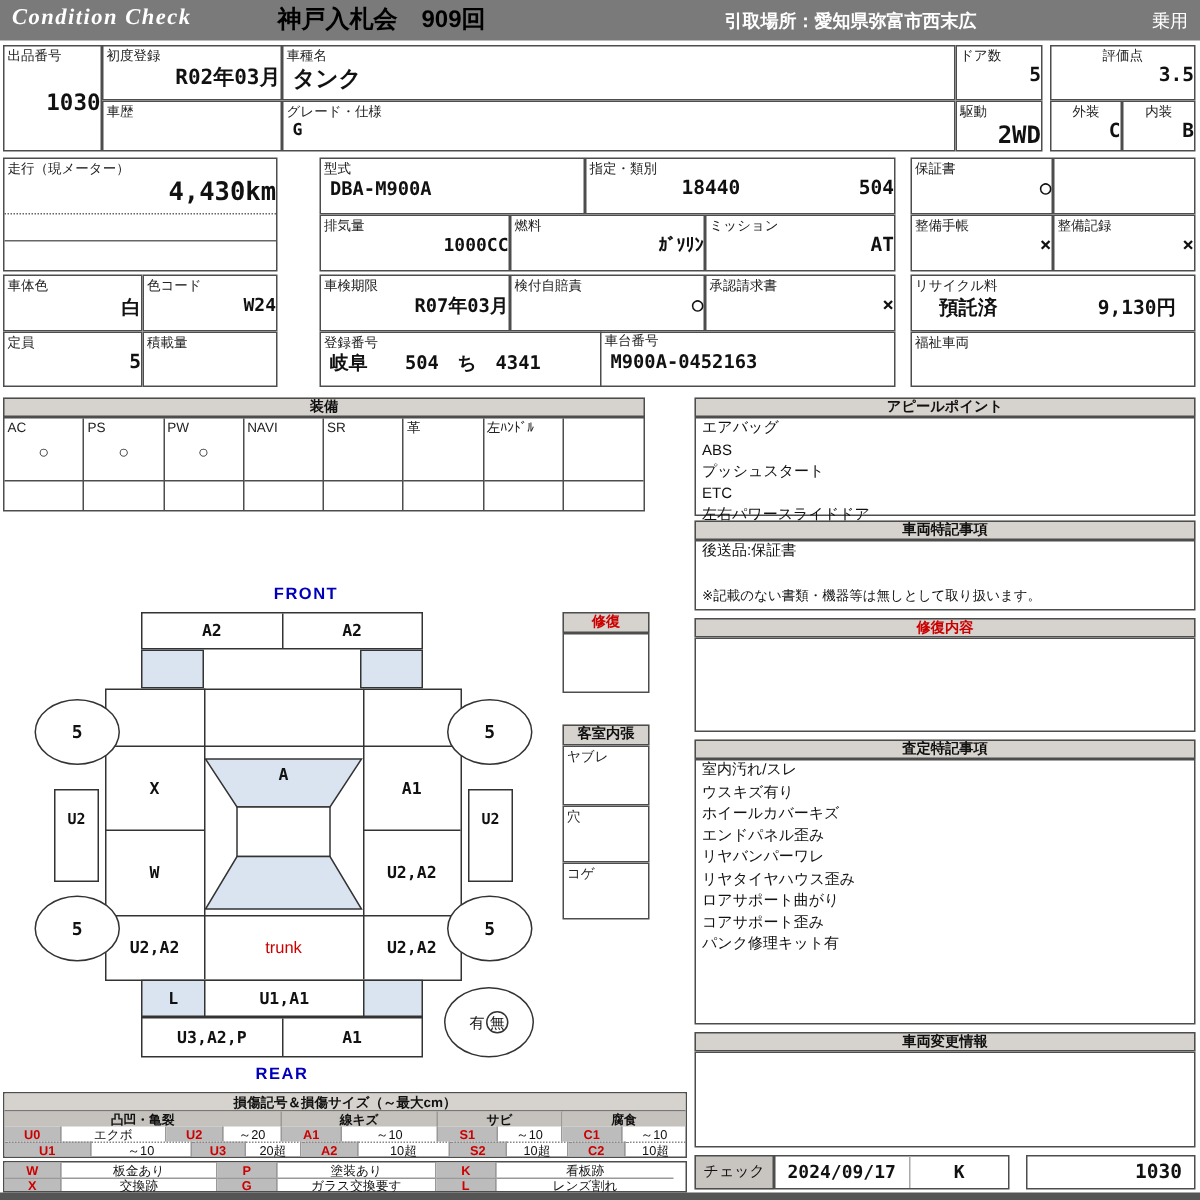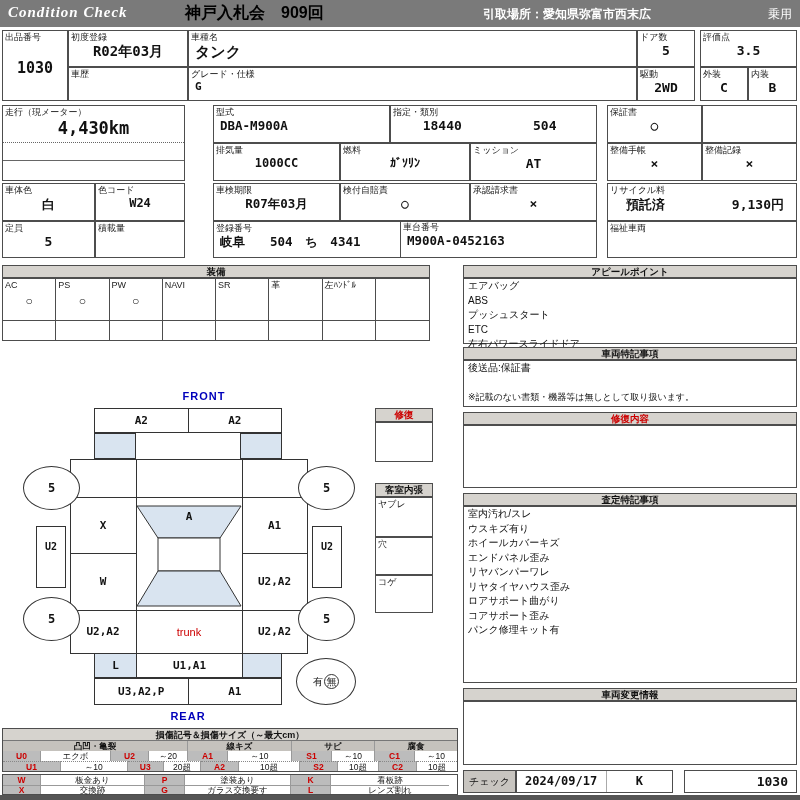--- a/index.html
+++ b/index.html
@@ -11,22 +11,22 @@
   .topbar { position:absolute; left:0; top:0; width:800px; height:27px; background:#7a7a7a; }
   .brand { position:absolute; left:8px; top:4px; color:#fff; font-style:italic; font-weight:bold;
            font-size:15px; font-family:"Liberation Serif","DejaVu Serif",serif; letter-spacing:1px; }
   .auction { position:absolute; left:185px; top:3px; color:#000; font-weight:bold; font-size:16px; }
   .pickup { position:absolute; left:483px; top:6px; color:#fff; font-weight:bold; font-size:12px; }
   .vclass { position:absolute; right:8px; top:6px; color:#fff; font-size:12px; }
 
   
   .c { position:absolute; border:1px solid #4d4d4d; background:#fff; }
   .l { font-size:9px; line-height:10px; padding:1px 2px; color:#222; white-space:nowrap; }
-  .lc { text-align:left; }
-  .v { text-align:center; font-weight:bold; font-size:13px;
+  .lc { text-align:center; }
+  .v { text-align:right; font-weight:bold; font-size:13px;
        font-family:"DejaVu Sans Mono","Liberation Mono",monospace; }
   .vl { text-align:left; padding-left:6px; }
   .big { font-size:15px; }
 
   
   .bar { position:absolute; background:#d6d3ce; border:1px solid #4d4d4d; text-align:center;
          font-size:9.5px; line-height:11px; font-weight:bold; }
   .red { color:#c00; }
   .sbox { position:absolute; border:1px solid #4d4d4d; background:#fff; font-size:10px; }
   .sbox .ln { padding:1px 4px; line-height:12.5px; white-space:nowrap; }
@@ -122,21 +122,21 @@
 <div class="c" style="left:188px;top:67px;width:449px;height:34px">
   <div class="l">グレード・仕様</div>
   <div class="v vl" style="font-size:11px">G</div>
 </div>
 <div class="c" style="left:637px;top:30px;width:58px;height:37px">
   <div class="l">ドア数</div>
   <div class="v">5</div>
 </div>
 <div class="c" style="left:637px;top:67px;width:58px;height:34px">
   <div class="l">駆動</div>
-  <div class="v" style="font-size:13px">2WD</div>
+  <div class="v" style="font-size:16px">2WD</div>
 </div>
 <div class="c" style="left:700px;top:30px;width:97px;height:37px">
   <div class="l lc">評価点</div>
   <div class="v">3.5</div>
 </div>
 <div class="c" style="left:700px;top:67px;width:48px;height:34px">
   <div class="l lc">外装</div>
   <div class="v">C</div>
 </div>
 <div class="c" style="left:748px;top:67px;width:49px;height:34px">

